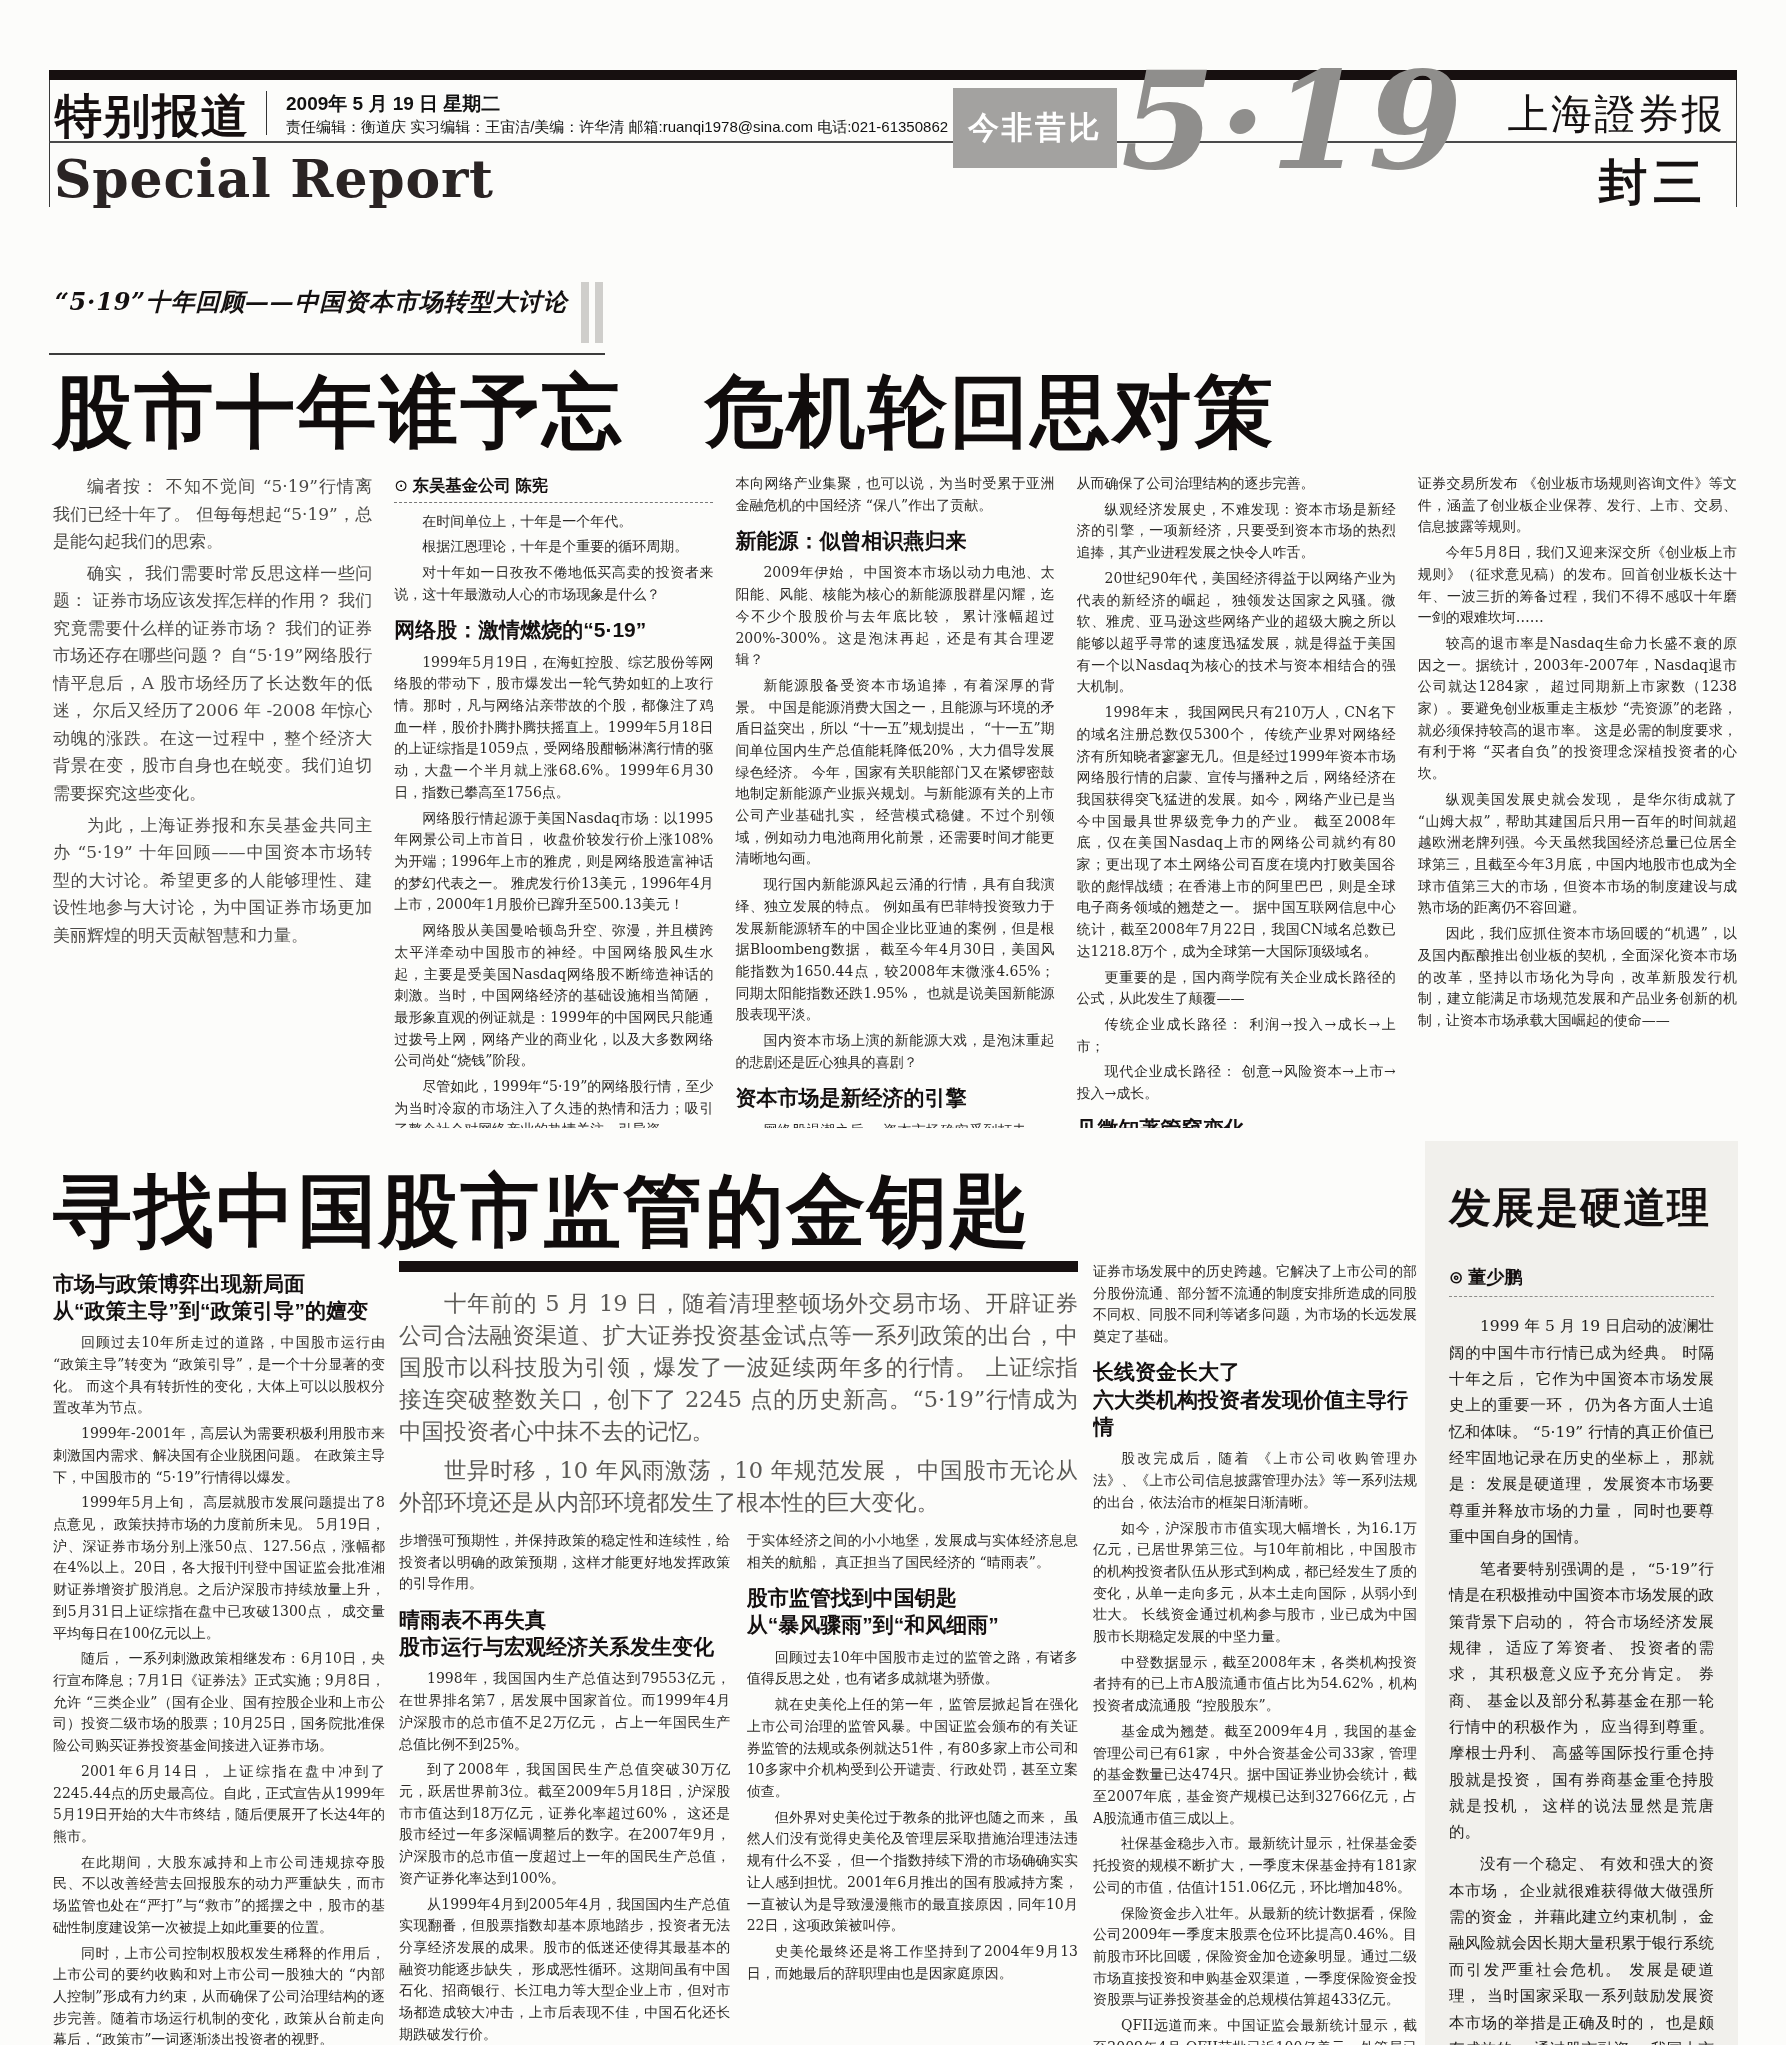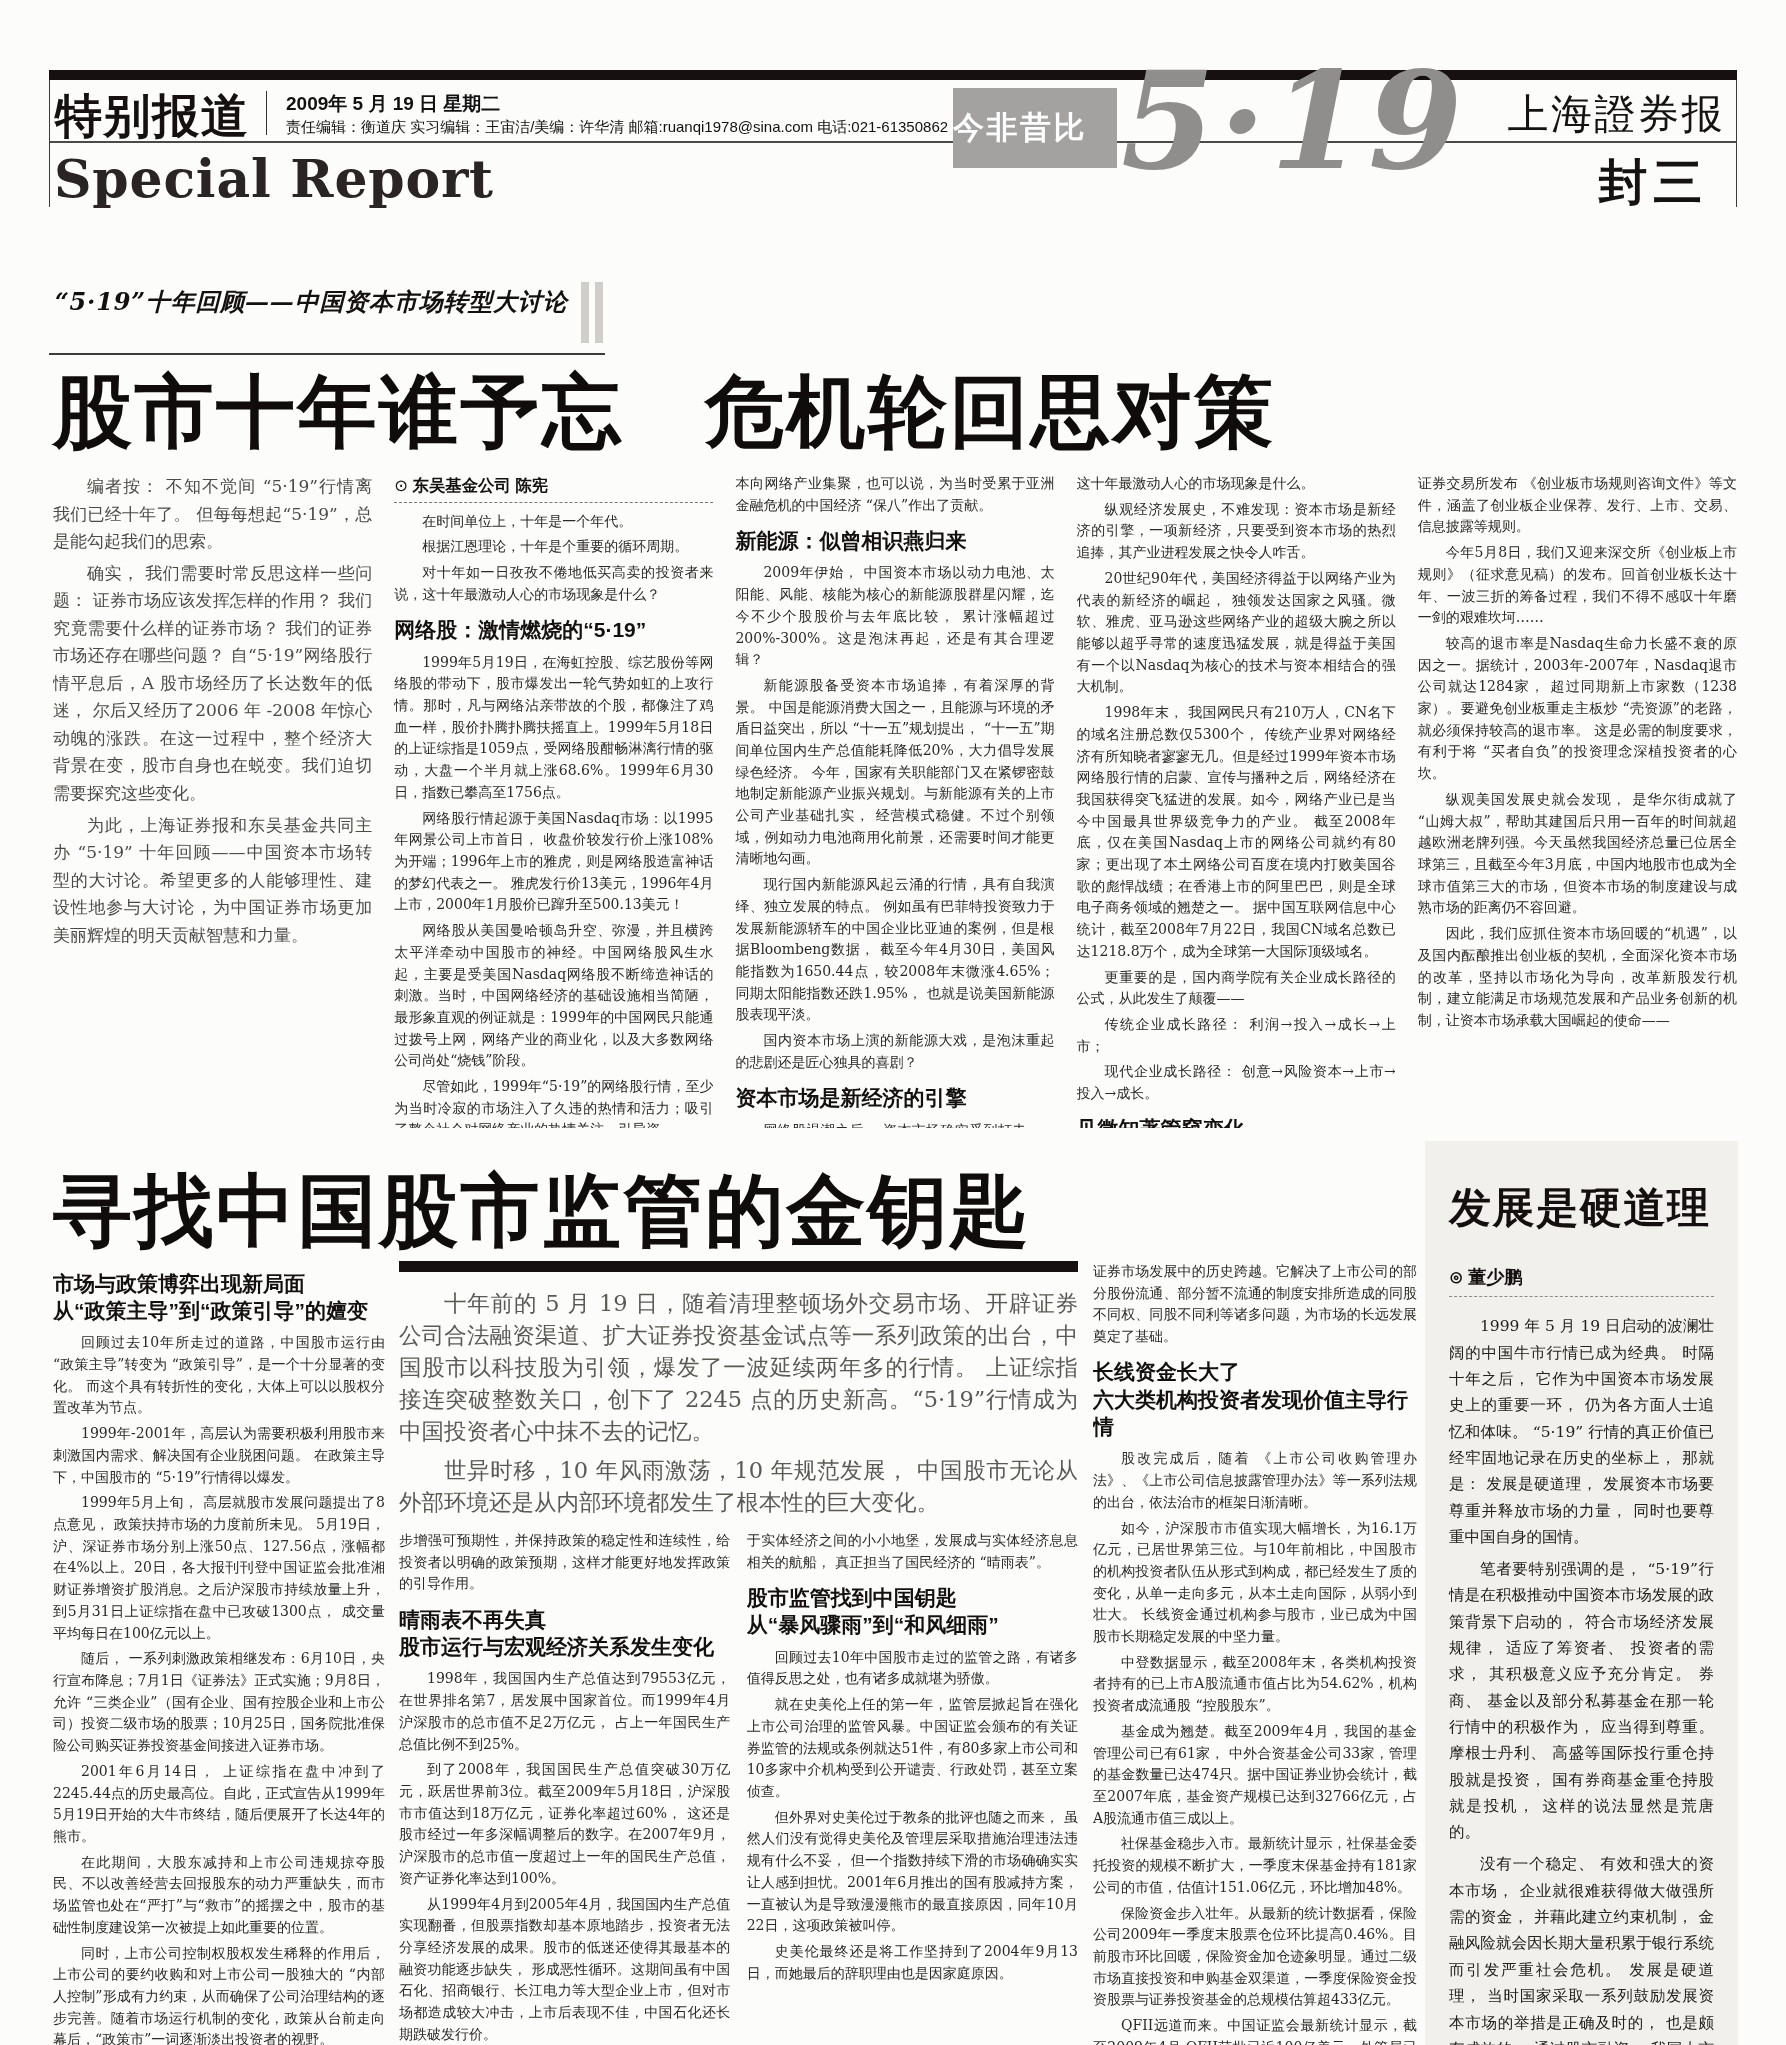--- a/index.html
+++ b/index.html
@@ -12,21 +12,21 @@
   .tick.right{left:1736px;top:80px;height:127px;}
   .m-title{position:absolute;left:55px;top:85px;font-family:"DejaVu Serif","Liberation Serif",serif;
            font-size:47px;font-weight:900;letter-spacing:1.6px;color:#161010;}
   .m-divider{position:absolute;left:266px;top:91px;width:1.2px;height:44px;background:#333;}
   .m-date{position:absolute;left:286px;top:91px;font-size:19px;font-weight:700;color:#111;}
   .m-editors{position:absolute;left:286px;top:118px;font-size:15px;color:#111;}
   .m-rule{position:absolute;left:49px;top:141px;width:1688px;height:1.6px;background:#4a4a4a;}
   .special-report{position:absolute;left:54px;top:148px;font-family:"DejaVu Serif","Liberation Serif",serif;
                   font-size:52px;font-weight:700;color:#2a2424;letter-spacing:0.8px;}
   .badge-box{position:absolute;left:953px;top:88px;width:164px;height:80px;background:#a3a2a0;
-             display:flex;align-items:center;justify-content:flex-start;z-index:2;}
+             display:flex;align-items:center;justify-content:center;z-index:2;}
   .badge-box span{color:#fff;font-size:31px;font-weight:800;letter-spacing:2.5px;}
   .badge-519{position:absolute;left:1121px;top:53px;z-index:3;font-family:"DejaVu Serif",serif;
              font-style:italic;font-weight:700;font-size:135px;line-height:1;color:#8f8e8c;letter-spacing:4.1px;}
   .paper-name{position:absolute;right:61px;top:87px;font-family:"DejaVu Serif","Liberation Serif",serif;
               font-size:41px;font-weight:400;color:#161212;letter-spacing:2.5px;}
   .page-no{position:absolute;right:78px;top:150px;font-family:"DejaVu Serif",serif;
            font-size:49px;font-weight:900;color:#161212;letter-spacing:5.7px;}
   
   .kicker{position:absolute;left:55px;top:286px;font-family:"DejaVu Serif",serif;font-style:italic;
           font-weight:800;font-size:24px;color:#141010;letter-spacing:0.8px;}
@@ -125,21 +125,21 @@
           <p class="blk t-p">2009年伊始， 中国资本市场以动力电池、太阳能、风能、核能为核心的新能源股群星闪耀，迄今不少个股股价与去年底比较， 累计涨幅超过200%-300%。这是泡沫再起，还是有其合理逻辑？</p>
           <p class="blk t-p">新能源股备受资本市场追捧，有着深厚的背景。 中国是能源消费大国之一，且能源与环境的矛盾日益突出，所以 “十一五”规划提出， “十一五”期间单位国内生产总值能耗降低20%，大力倡导发展绿色经济。 今年，国家有关职能部门又在紧锣密鼓地制定新能源产业振兴规划。与新能源有关的上市公司产业基础扎实， 经营模式稳健。不过个别领域，例如动力电池商用化前景，还需要时间才能更清晰地勾画。</p>
           <p class="blk t-p">现行国内新能源风起云涌的行情，具有自我演绎、独立发展的特点。 例如虽有巴菲特投资致力于发展新能源轿车的中国企业比亚迪的案例，但是根据Bloombeng数据， 截至今年4月30日，美国风能指数为1650.44点，较2008年末微涨4.65%；同期太阳能指数还跌1.95%， 也就是说美国新能源股表现平淡。</p>
           <p class="blk t-p">国内资本市场上演的新能源大戏，是泡沫重起的悲剧还是匠心独具的喜剧？</p>
           <p class="blk t-sub">资本市场是新经济的引擎</p>
           <p class="blk t-p">网络股退潮之后， 资本市场确实受到打击——Nasdaq网络股的破灭，还对美国经济带来阶段性的重创；但是中国一大批网络企业借资本</p>
         </div>
     </div>
     <div class="col body-text">
       <div>
-          <p class="blk t-cont">这十年最激动人心的市场现象是什么。</p>
+          <p class="blk t-cont">从而确保了公司治理结构的逐步完善。</p>
           <p class="blk t-p">纵观经济发展史，不难发现：资本市场是新经济的引擎，一项新经济，只要受到资本市场的热烈追捧，其产业进程发展之快令人咋舌。</p>
           <p class="blk t-p">20世纪90年代，美国经济得益于以网络产业为代表的新经济的崛起， 独领发达国家之风骚。微软、雅虎、亚马逊这些网络产业的超级大腕之所以能够以超乎寻常的速度迅猛发展，就是得益于美国有一个以Nasdaq为核心的技术与资本相结合的强大机制。</p>
           <p class="blk t-p">1998年末， 我国网民只有210万人，CN名下的域名注册总数仅5300个， 传统产业界对网络经济有所知晓者寥寥无几。但是经过1999年资本市场网络股行情的启蒙、宣传与播种之后，网络经济在我国获得突飞猛进的发展。如今，网络产业已是当今中国最具世界级竞争力的产业。 截至2008年底，仅在美国Nasdaq上市的网络公司就约有80家；更出现了本土网络公司百度在境内打败美国谷歌的彪悍战绩；在香港上市的阿里巴巴，则是全球电子商务领域的翘楚之一。 据中国互联网信息中心统计，截至2008年7月22日，我国CN域名总数已达1218.8万个，成为全球第一大国际顶级域名。</p>
           <p class="blk t-p">更重要的是，国内商学院有关企业成长路径的公式，从此发生了颠覆——</p>
           <p class="blk t-p">传统企业成长路径： 利润→投入→成长→上市；</p>
           <p class="blk t-p">现代企业成长路径： 创意→风险资本→上市→投入→成长。</p>
           <p class="blk t-sub">见微知著管窥变化</p>
           <p class="blk t-p">十年前在中国资本市场建设上也有一件大事，就是宣布筹备创业板。2000年10月19日，深圳</p>
         </div>
     </div>

